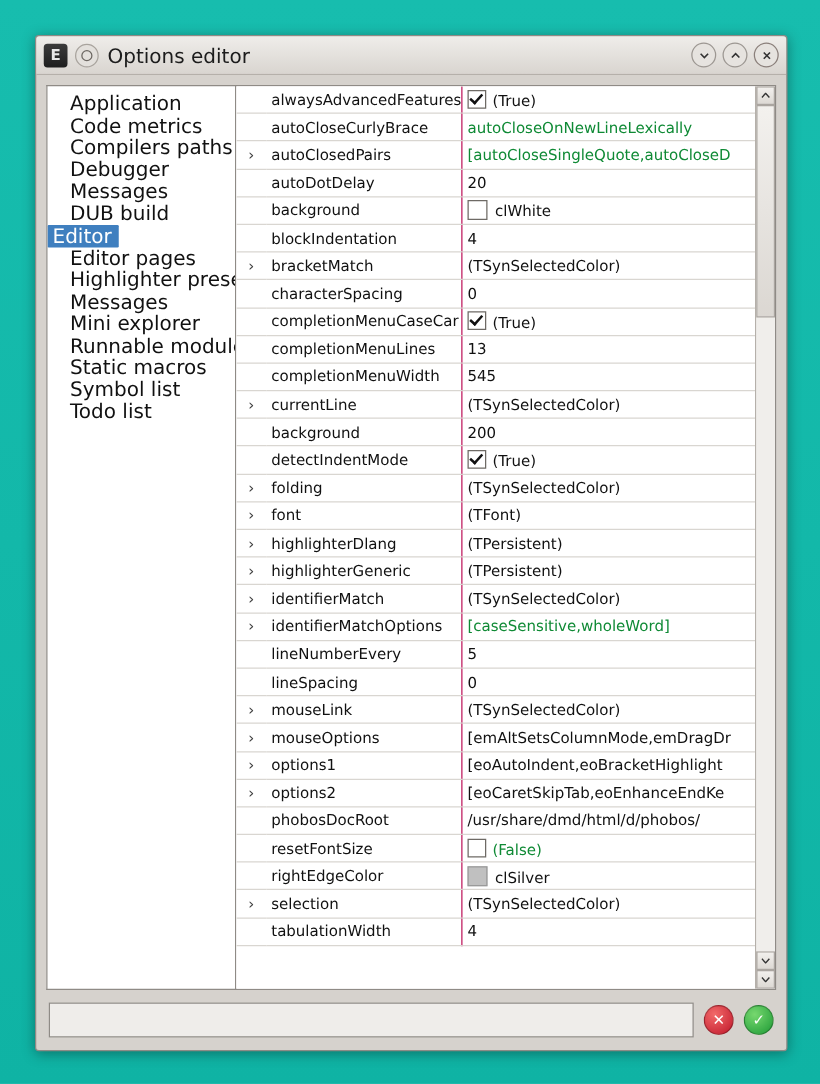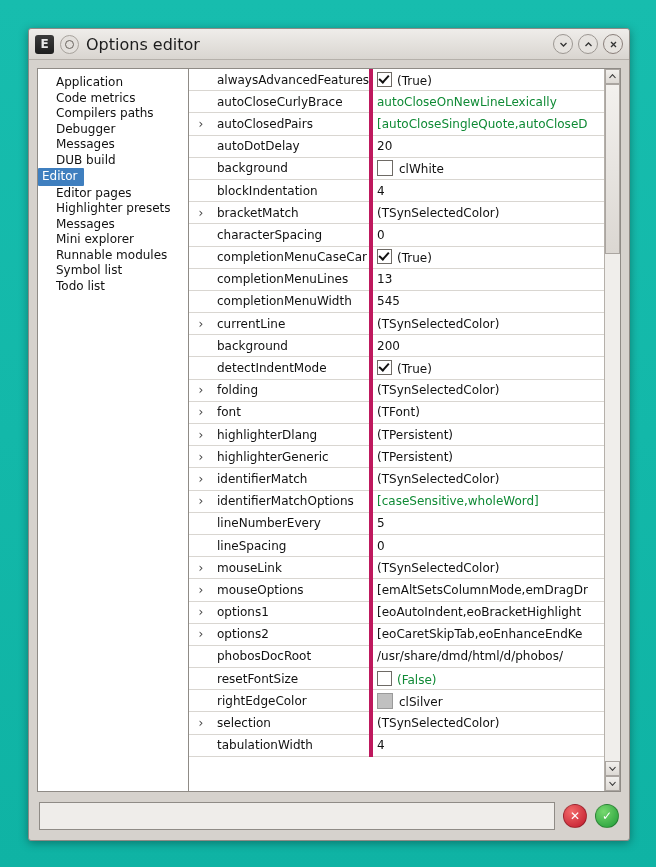--- a/index.html
+++ b/index.html
@@ -64,21 +64,21 @@
   .treepanel{
     width:150px;
     background:#ffffff;
     border:1px solid #8f8b86;
     border-right:none;
     padding:6px 0 0 0;
     overflow:hidden;
   }
   .tree-item{
     padding:1px 4px 1px 18px;
-    font-size:12px;color:#111;
+    font-size:16px;color:#111;
     white-space:nowrap;
     line-height:15.5px;
   }
   .tree-item.selected{
     background:#3f7fbf;color:#fff;
     display:inline-block;
     padding-right:6px;
     padding-left:4px;
     border-radius:1px;
   }
@@ -100,21 +100,21 @@
   table.props td{
     border-bottom:1px solid #d9d6d1;
     font-size:12px;
     height:21.2px;
     padding:0 4px;
     overflow:hidden;
     white-space:nowrap;
     vertical-align:middle;
   }
   td.exp{width:16px;border-right:none;text-align:center;color:#444;font-size:10px;padding:0;}
-  td.name{width:148px;border-right:4px solid #be185d;color:#111;}
+  td.name{width:148px;border-right:1px solid #be185d;color:#111;}
   td.val{color:#111;}
   td.val.green{color:#0f8a35;}
   .cb{
     display:inline-block;width:13px;height:13px;
     border:1px solid #6e6a65;background:#fff;
     vertical-align:-2px;margin-right:5px;position:relative;
   }
   .cb.checked::after{
     content:"";position:absolute;left:3px;top:0px;
     width:4px;height:8px;border:solid #111;border-width:0 2px 2px 0;
@@ -208,20 +208,21 @@
             <div class="tree-row"><span class="tree-item">Compilers paths</span></div>
             <div class="tree-row"><span class="tree-item">Debugger</span></div>
             <div class="tree-row"><span class="tree-item">Messages</span></div>
             <div class="tree-row"><span class="tree-item">DUB build</span></div>
             <div class="tree-row"><span class="tree-item selected">Editor</span></div>
             <div class="tree-row"><span class="tree-item">Editor pages</span></div>
             <div class="tree-row"><span class="tree-item">Highlighter presets</span></div>
             <div class="tree-row"><span class="tree-item">Messages</span></div>
             <div class="tree-row"><span class="tree-item">Mini explorer</span></div>
             <div class="tree-row"><span class="tree-item">Runnable modules</span></div>
+            <div class="tree-row"><span class="tree-item">Static macros</span></div>
             <div class="tree-row"><span class="tree-item">Symbol list</span></div>
             <div class="tree-row"><span class="tree-item">Todo list</span></div>
           </div>
       </div>
 
       <div class="gridpanel">
         <div class="grid">
           <table class="props">
             <tbody id="grid-host">
                 <tr>

